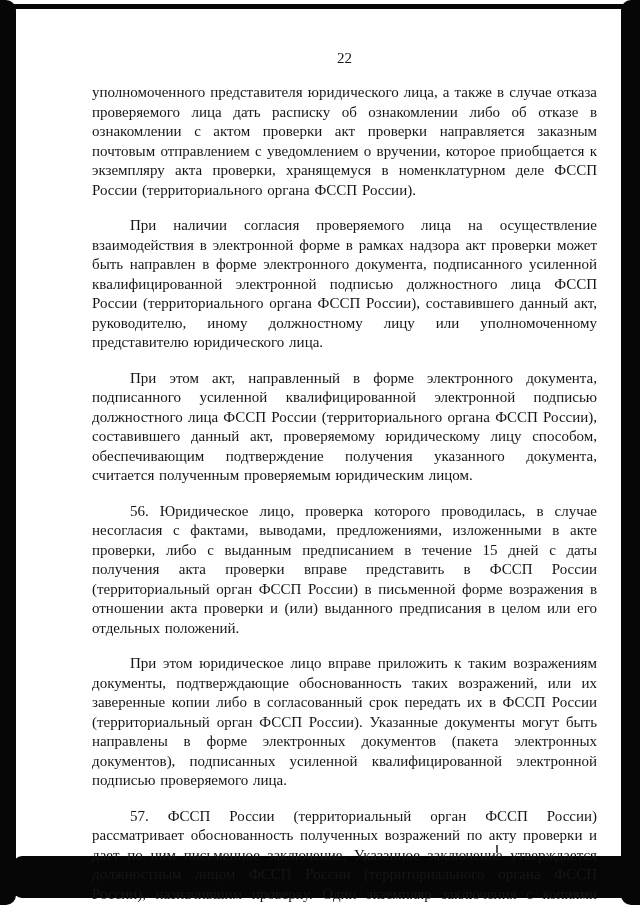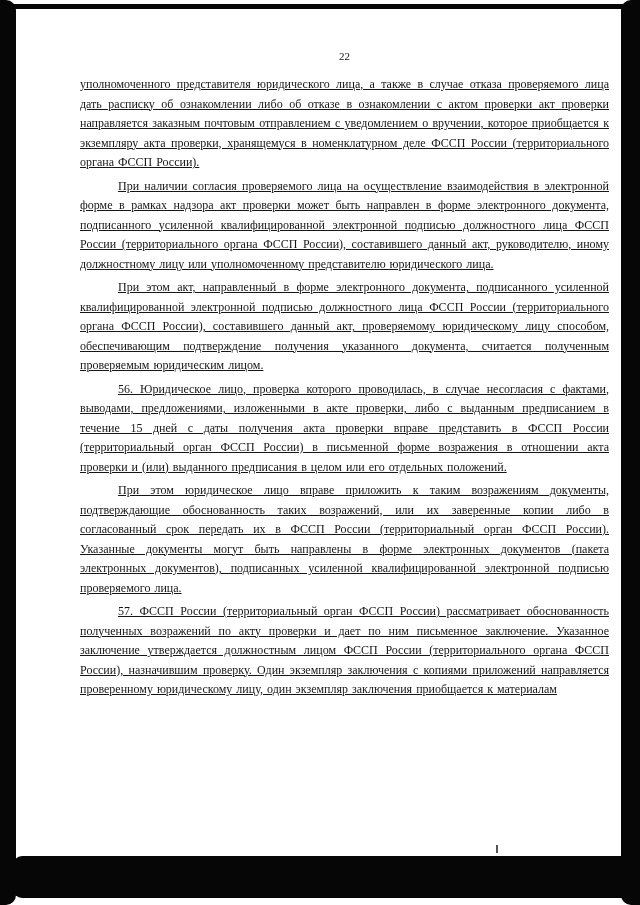--- a/index.html
+++ b/index.html
@@ -60,30 +60,29 @@
 
   
   .page-content {
     position: absolute;
     left: 76px;
     top: 50px;
     width: 537px;
   }
   .page-number {
     text-align: center;
-    font-size: 11px;
+    font-size: 15px;
     margin: 0 0 13px 0;
   }
   .doc-text p {
-    margin: 4px;
-    font-size: 12px;
+    margin: 16px;
+    font-size: 15px;
     line-height: 19.5px;
     text-align: justify;
     word-spacing: 1px;
-    text-decoration: underline;
   }
   .doc-text p.indent {
     text-indent: 38px;
   }
 </style>
 </head>
 <body>
 
 <div class="edge edge-top"></div>
 <div class="edge edge-left"></div>

